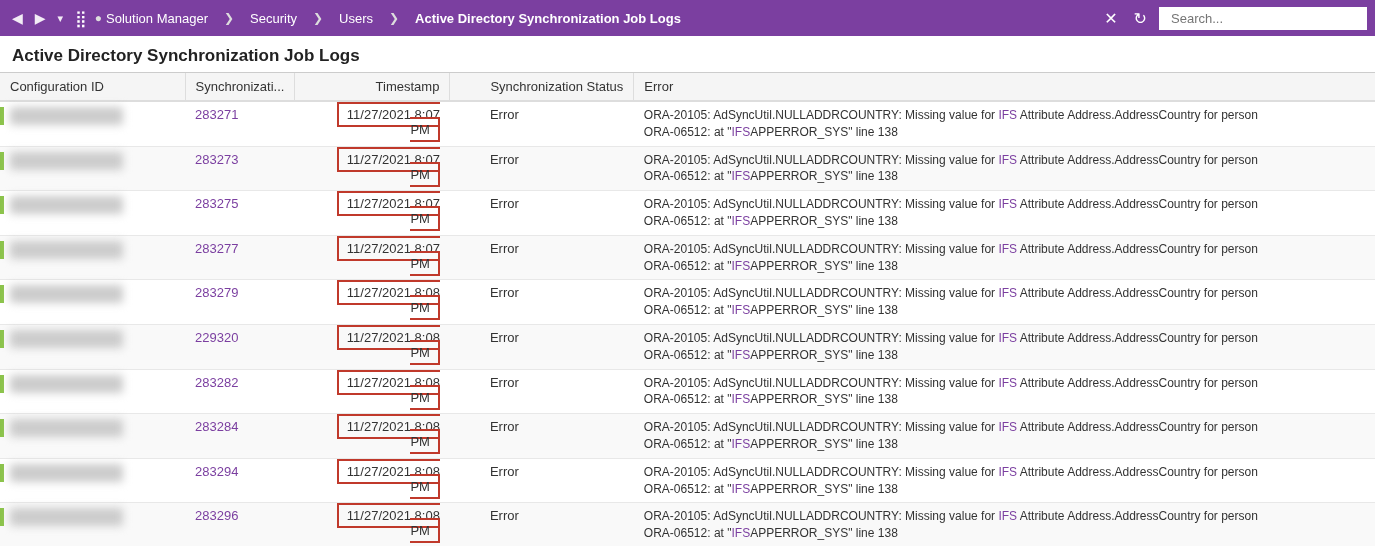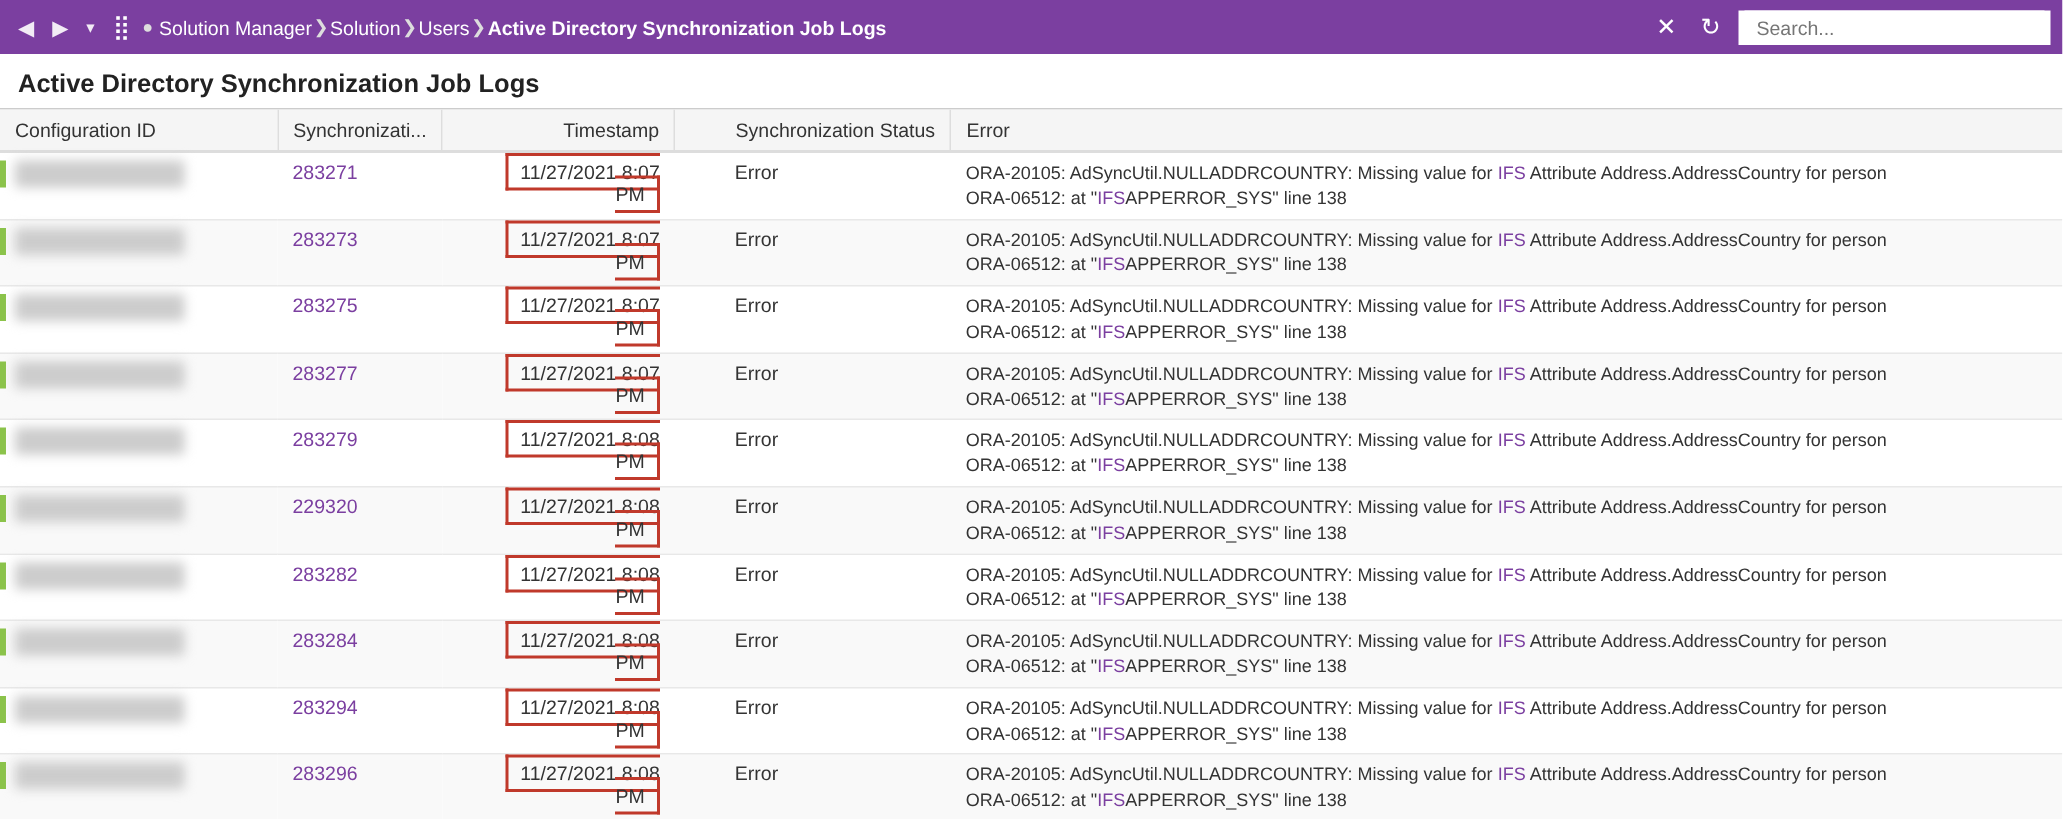--- a/index.html
+++ b/index.html
@@ -23,21 +23,21 @@
     }
     .nav-grid-icon {
       color: #fff;
       font-size: 16px;
       padding: 2px 4px;
       cursor: pointer;
     }
     .nav-breadcrumb {
       display: flex;
       align-items: center;
-      gap: 1px;
+      gap: 16px;
       color: #fff;
       font-size: 13px;
       flex: 1;
     }
     .nav-breadcrumb .sep {
       color: #ddd;
       font-size: 12px;
     }
     .nav-breadcrumb .crumb {
       color: #fff;
@@ -173,21 +173,21 @@
 
 <div class="nav-bar">
   <span class="nav-arrow">◀</span>
   <span class="nav-arrow">▶</span>
   <span class="nav-arrow" style="font-size:11px;">▾</span>
   <span class="nav-grid-icon">⣿</span>
   <span style="color:#ddd;font-size:12px;">●</span>
   <nav class="nav-breadcrumb">
     <span class="crumb">Solution Manager</span>
     <span class="sep">❯</span>
-    <span class="crumb">Solution</span>
+    <span class="crumb">Security</span>
     <span class="sep">❯</span>
     <span class="crumb">Users</span>
     <span class="sep">❯</span>
     <span class="crumb active">Active Directory Synchronization Job Logs</span>
   </nav>
   <div class="nav-actions">
     <button class="nav-close-btn">✕</button>
     <button class="nav-refresh-btn">↻</button>
     <div class="search-container">
       <input type="text" class="search-box" placeholder="Search..." style="">

